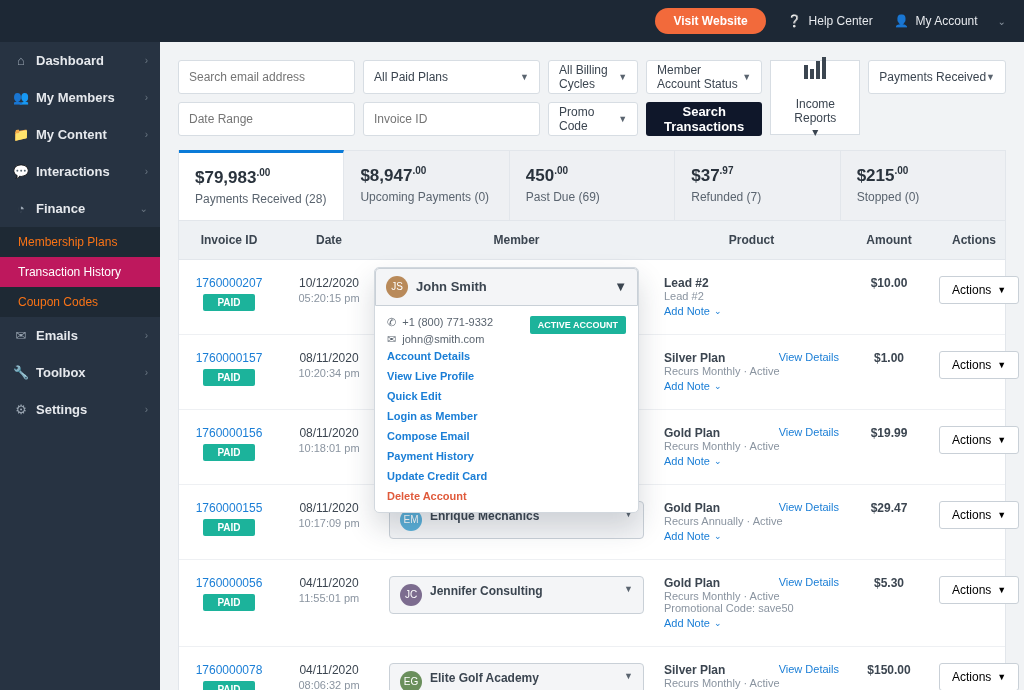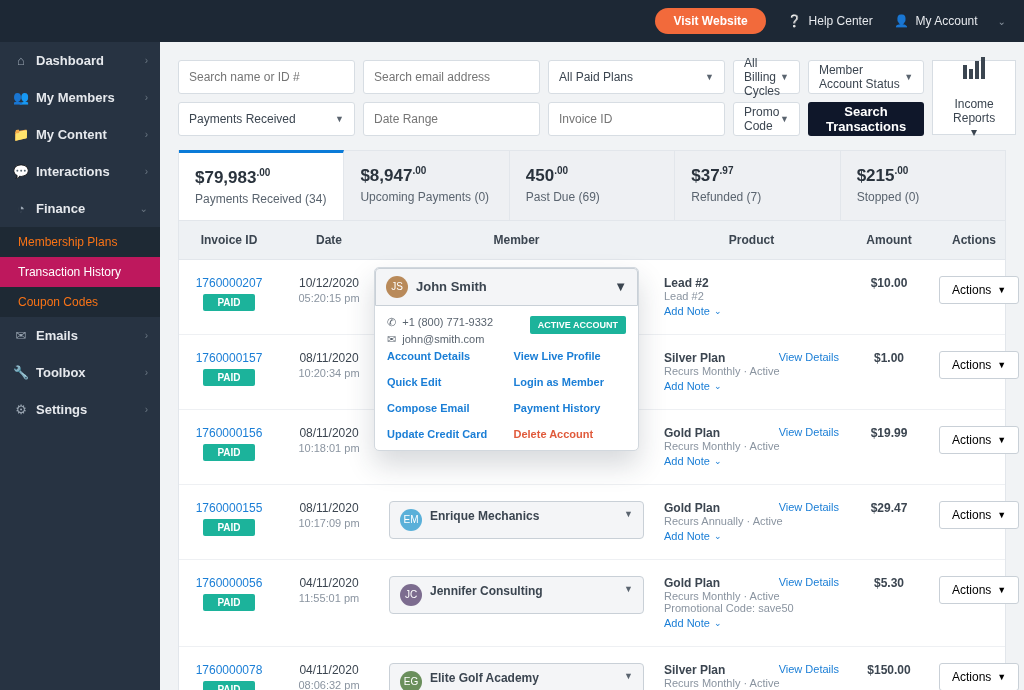--- a/index.html
+++ b/index.html
@@ -52,21 +52,21 @@
 .add-note{color:#1a7ed6;font-size:11px;display:inline-flex;align-items:center;gap:4px;margin-top:3px}
 .amount-col{text-align:center;font-weight:600}
 .actions-col{text-align:center}
 .actions-btn{border:1px solid #c9d0d7;background:#fff;padding:6px 12px;font-size:12px;border-radius:3px;cursor:pointer;display:inline-flex;align-items:center;gap:6px}
 .member-popover{position:absolute;width:265px;background:#fff;border:1px solid #d2d8de;border-radius:5px;box-shadow:0 14px 28px rgba(31,45,61,.18);z-index:50}
 .pop-trigger{border:1px solid #c9d0d7;border-radius:4px 4px 0 0;background:#f4f5f7;padding:7px 10px;display:flex;align-items:center;gap:8px}
 .pop-trigger .name{flex:1;font-weight:600}
 .pop-body{padding:10px 12px}
 .pop-body .contact{font-size:11px;color:#5a646f;display:flex;align-items:center;gap:6px;margin-bottom:4px}
 .status-badge{background:#1cb39b;color:#fff;font-size:9px;font-weight:700;padding:4px 8px;border-radius:2px;float:right}
-.pop-links{display:grid;grid-template-columns:1fr 1fr;gap:14px 14px;}
+.pop-links{display:grid;grid-template-columns:1fr;gap:8px 14px;}
 .pop-links a{color:#1a7ed6;font-size:11px;cursor:pointer;font-weight:600}
 .pop-links a.danger{color:#e05a3b}
 </style>
 </head>
 <body>
 
 <div class="topbar">
   <button class="visit-btn">Visit Website</button>
   <div class="top-link">
     <span>❔</span>
@@ -115,21 +115,20 @@
         <span class="chev">›</span>
       </div>
     <div class="nav-item">
         <span><span class="ic">⚙</span><b>Settings</b></span>
         <span class="chev">›</span>
       </div>
   </nav>
 
   <div class="main">
     <div class="filters">
-      <input class="f-input" placeholder="Search name or ID #" style="">
       <input class="f-input" placeholder="Search email address" style="">
       <div class="f-select">
           <span>All Paid Plans</span>
           <span class="caret">▼</span>
         </div>
       <div class="f-select">
           <span>All Billing Cycles</span>
           <span class="caret">▼</span>
         </div>
       <div class="f-select">
@@ -154,21 +153,21 @@
       <div class="f-select">
           <span>Promo Code</span>
           <span class="caret">▼</span>
         </div>
       <button class="search-btn">Search Transactions</button>
     </div>
 
     <div class="tabs" id="tabs">
         <div class="tab active">
           <div class="amt">$79,983<sup>.00</sup></div>
-          <div class="cap">Payments Received (34)</div>
+          <div class="cap">Payments Received (28)</div>
         </div>
         <div class="tab">
           <div class="amt">$8,947<sup>.00</sup></div>
           <div class="cap">Upcoming Payments (0)</div>
         </div>
         <div class="tab">
           <div class="amt">450<sup>.00</sup></div>
           <div class="cap">Past Due (69)</div>
         </div>
         <div class="tab">

